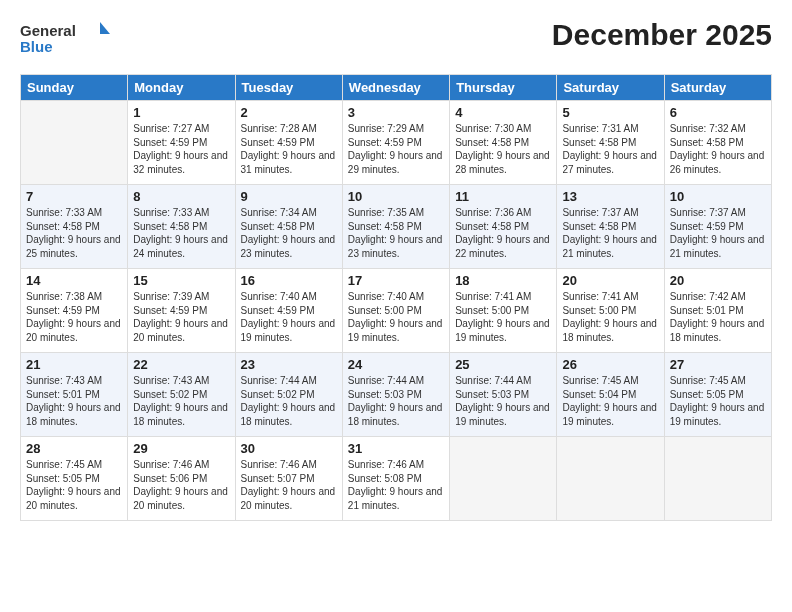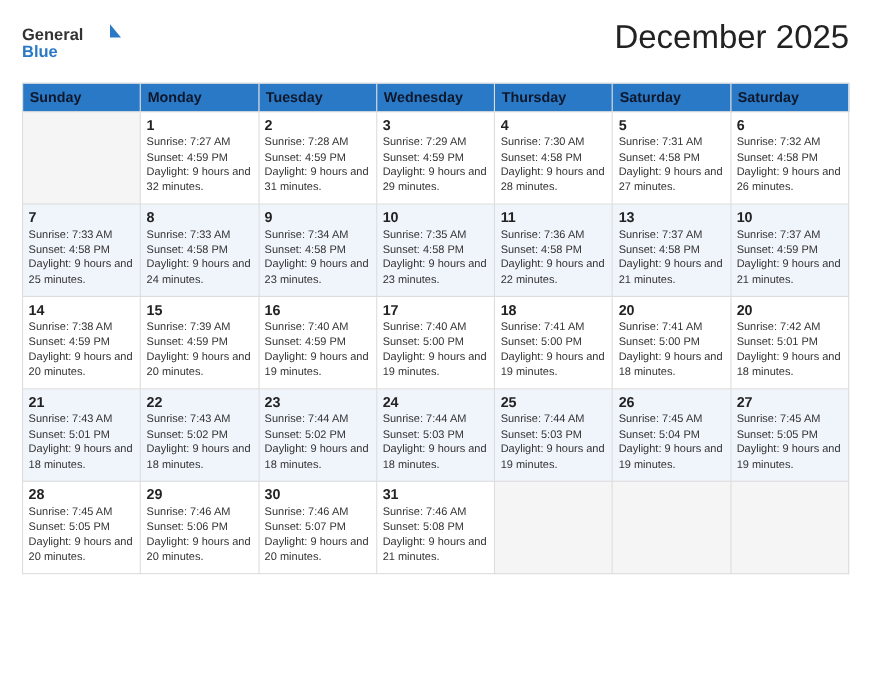--- a/index.html
+++ b/index.html
@@ -24,35 +24,35 @@
     }
     .logo {
       display: flex;
       align-items: center;
     }
     .title-block {
       text-align: right;
     }
     .month-title {
       font-size: 30px;
-      font-weight: normal;
+      font-weight: bold;
       color: #222;
     }
     .location {
       font-size: 14px;
       color: #444;
     }
     .calendar {
       width: 100%;
       border-collapse: collapse;
       table-layout: fixed;
     }
     .calendar th {
       background-color: #2979c7;
-      color: #0f172a;
+      color: #ffffff;
       text-align: left;
       padding: 5px 6px;
       font-size: 13px;
       font-weight: bold;
       border: 1px solid #ddd;
     }
     .calendar td {
       border: 1px solid #ddd;
       vertical-align: top;
       padding: 4px 5px;

